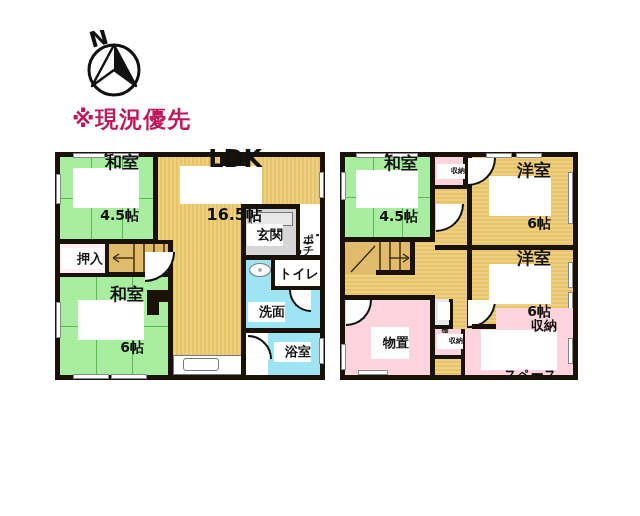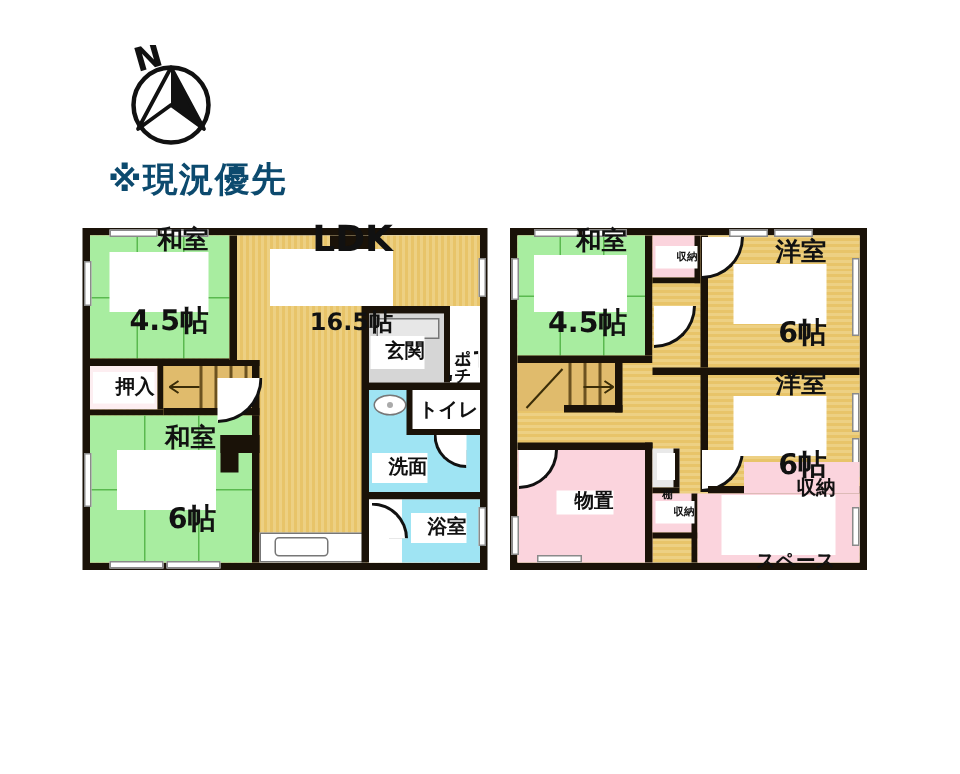--- a/index.html
+++ b/index.html
@@ -10,21 +10,21 @@
   }
   .stage{position:absolute;left:0;top:0;width:640px;height:516px;}
 
   
   .compass{position:absolute;left:78px;top:30px;width:70px;height:70px;}
   .compass svg{display:block;}
 
   
   .note{
     position:absolute;left:72px;top:104px;
-    font-size:23px;font-weight:bold;color:#0c4a6e;
+    font-size:23px;font-weight:bold;color:#be185d;
     letter-spacing:1px;white-space:nowrap;
   }
 
   
   .floor-label{
     position:absolute;font-size:20px;font-weight:bold;color:#111;
     white-space:nowrap;letter-spacing:0px;
   }
 
   
@@ -70,21 +70,21 @@
     position:absolute;background:#ffffff;
     color:#111;text-align:center;line-height:1.02;
     white-space:nowrap;box-sizing:border-box;
     display:flex;flex-direction:column;align-items:flex-end;justify-content:center;gap:36px;
   }
   .lbl .l1{display:block;}
   .lbl .l2{display:block;}
   .lbl-xl .l1{font-size:24px;font-weight:bold;}
   .lbl-xl .l2{font-size:16px;font-weight:bold;}
   .lbl-lg .l1{font-size:17px;font-weight:bold;}
-  .lbl-lg .l2{font-size:19px;font-weight:bold;}
+  .lbl-lg .l2{font-size:14px;font-weight:bold;}
   .lbl-md{font-size:13px;font-weight:bold;}
   .lbl-sm{font-size:11px;font-weight:bold;}
   .lbl-xxs{font-size:7px;font-weight:bold;}
   .vert{writing-mode:vertical-rl;text-orientation:upright;letter-spacing:0px;}
 
   
   .door{position:absolute;box-sizing:border-box;background:#ffffff;}
   .door-br{border-right:2px solid #111;border-bottom:2px solid #111;border-bottom-right-radius:100%;}
   .door-bl{border-left:2px solid #111;border-bottom:2px solid #111;border-bottom-left-radius:100%;}
   .door-tr{border-right:2px solid #111;border-top:2px solid #111;border-top-right-radius:100%;}
@@ -327,21 +327,21 @@
       <span class="l1">収納</span>
     </div>
     <div class="lbl lbl-lg" style="left:149px;top:24px;width:62px;height:40px;">
       <span class="l1">洋室</span>
       <span class="l2">6帖</span>
     </div>
     <div class="lbl lbl-lg" style="left:149px;top:112px;width:62px;height:40px;">
       <span class="l1">洋室</span>
       <span class="l2">6帖</span>
     </div>
-    <div class="lbl lbl-md" style="left:31px;top:175px;width:38px;height:16px;">
+    <div class="lbl lbl-md" style="left:31px;top:175px;width:38px;height:32px;">
       <span class="l1">物置</span>
     </div>
     <div class="lbl lbl-xxs vert" style="left:98px;top:150px;width:12px;height:18px;">
       <span class="l1">棚</span>
     </div>
     <div class="lbl lbl-xxs" style="left:97px;top:182px;width:26px;height:15px;">
       <span class="l1">収納</span>
     </div>
     <div class="lbl lbl-md" style="left:141px;top:178px;width:76px;height:40px;">
       <span class="l1">収納</span>

